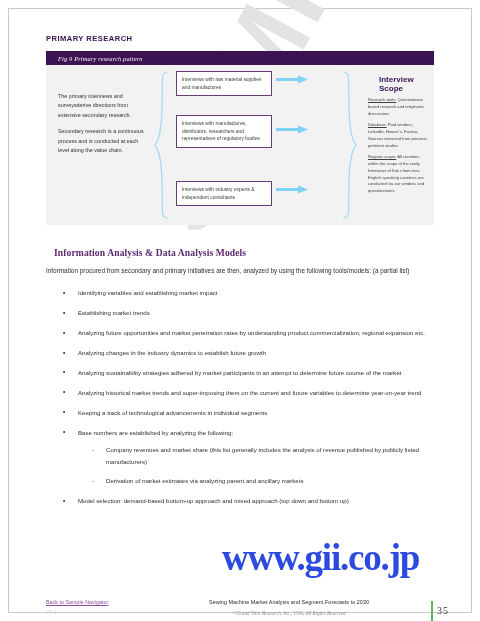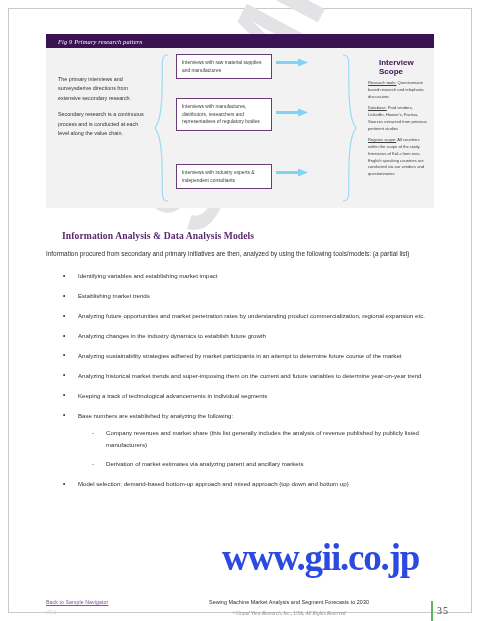--- a/index.html
+++ b/index.html
@@ -160,21 +160,21 @@
   
   .analysis {
     position: relative;
     margin-top: 22px;
   }
   .analysis-title {
     font-family: "Liberation Serif", serif;
     font-weight: bold;
     font-size: 9.6px;
     color: #5b2a6e;
-    margin: 0 0 7px 16px;
+    margin: 0 0 7px 8px;
     letter-spacing: 0.1px;
   }
   .analysis-intro {
     font-size: 6.4px;
     line-height: 1.95;
     color: #2f2f2f;
     margin: 0 0 10px 0;
     width: 372px;
   }
 
@@ -317,20 +317,21 @@
 <body>
 
 <div id="page">
 
   <div class="page-frame"></div>
 
   <div class="wm-sample">SAMPLE</div>
 
   <div class="content">
 
+    <div class="primary-research-title">PRIMARY RESEARCH</div>
 
     <div class="figure">
 
       <div class="figure-bar">
         <span class="figure-caption">Fig 9  Primary research pattern</span>
       </div>
 
       <div class="figure-body">
 
         <div class="fig-left-text">

